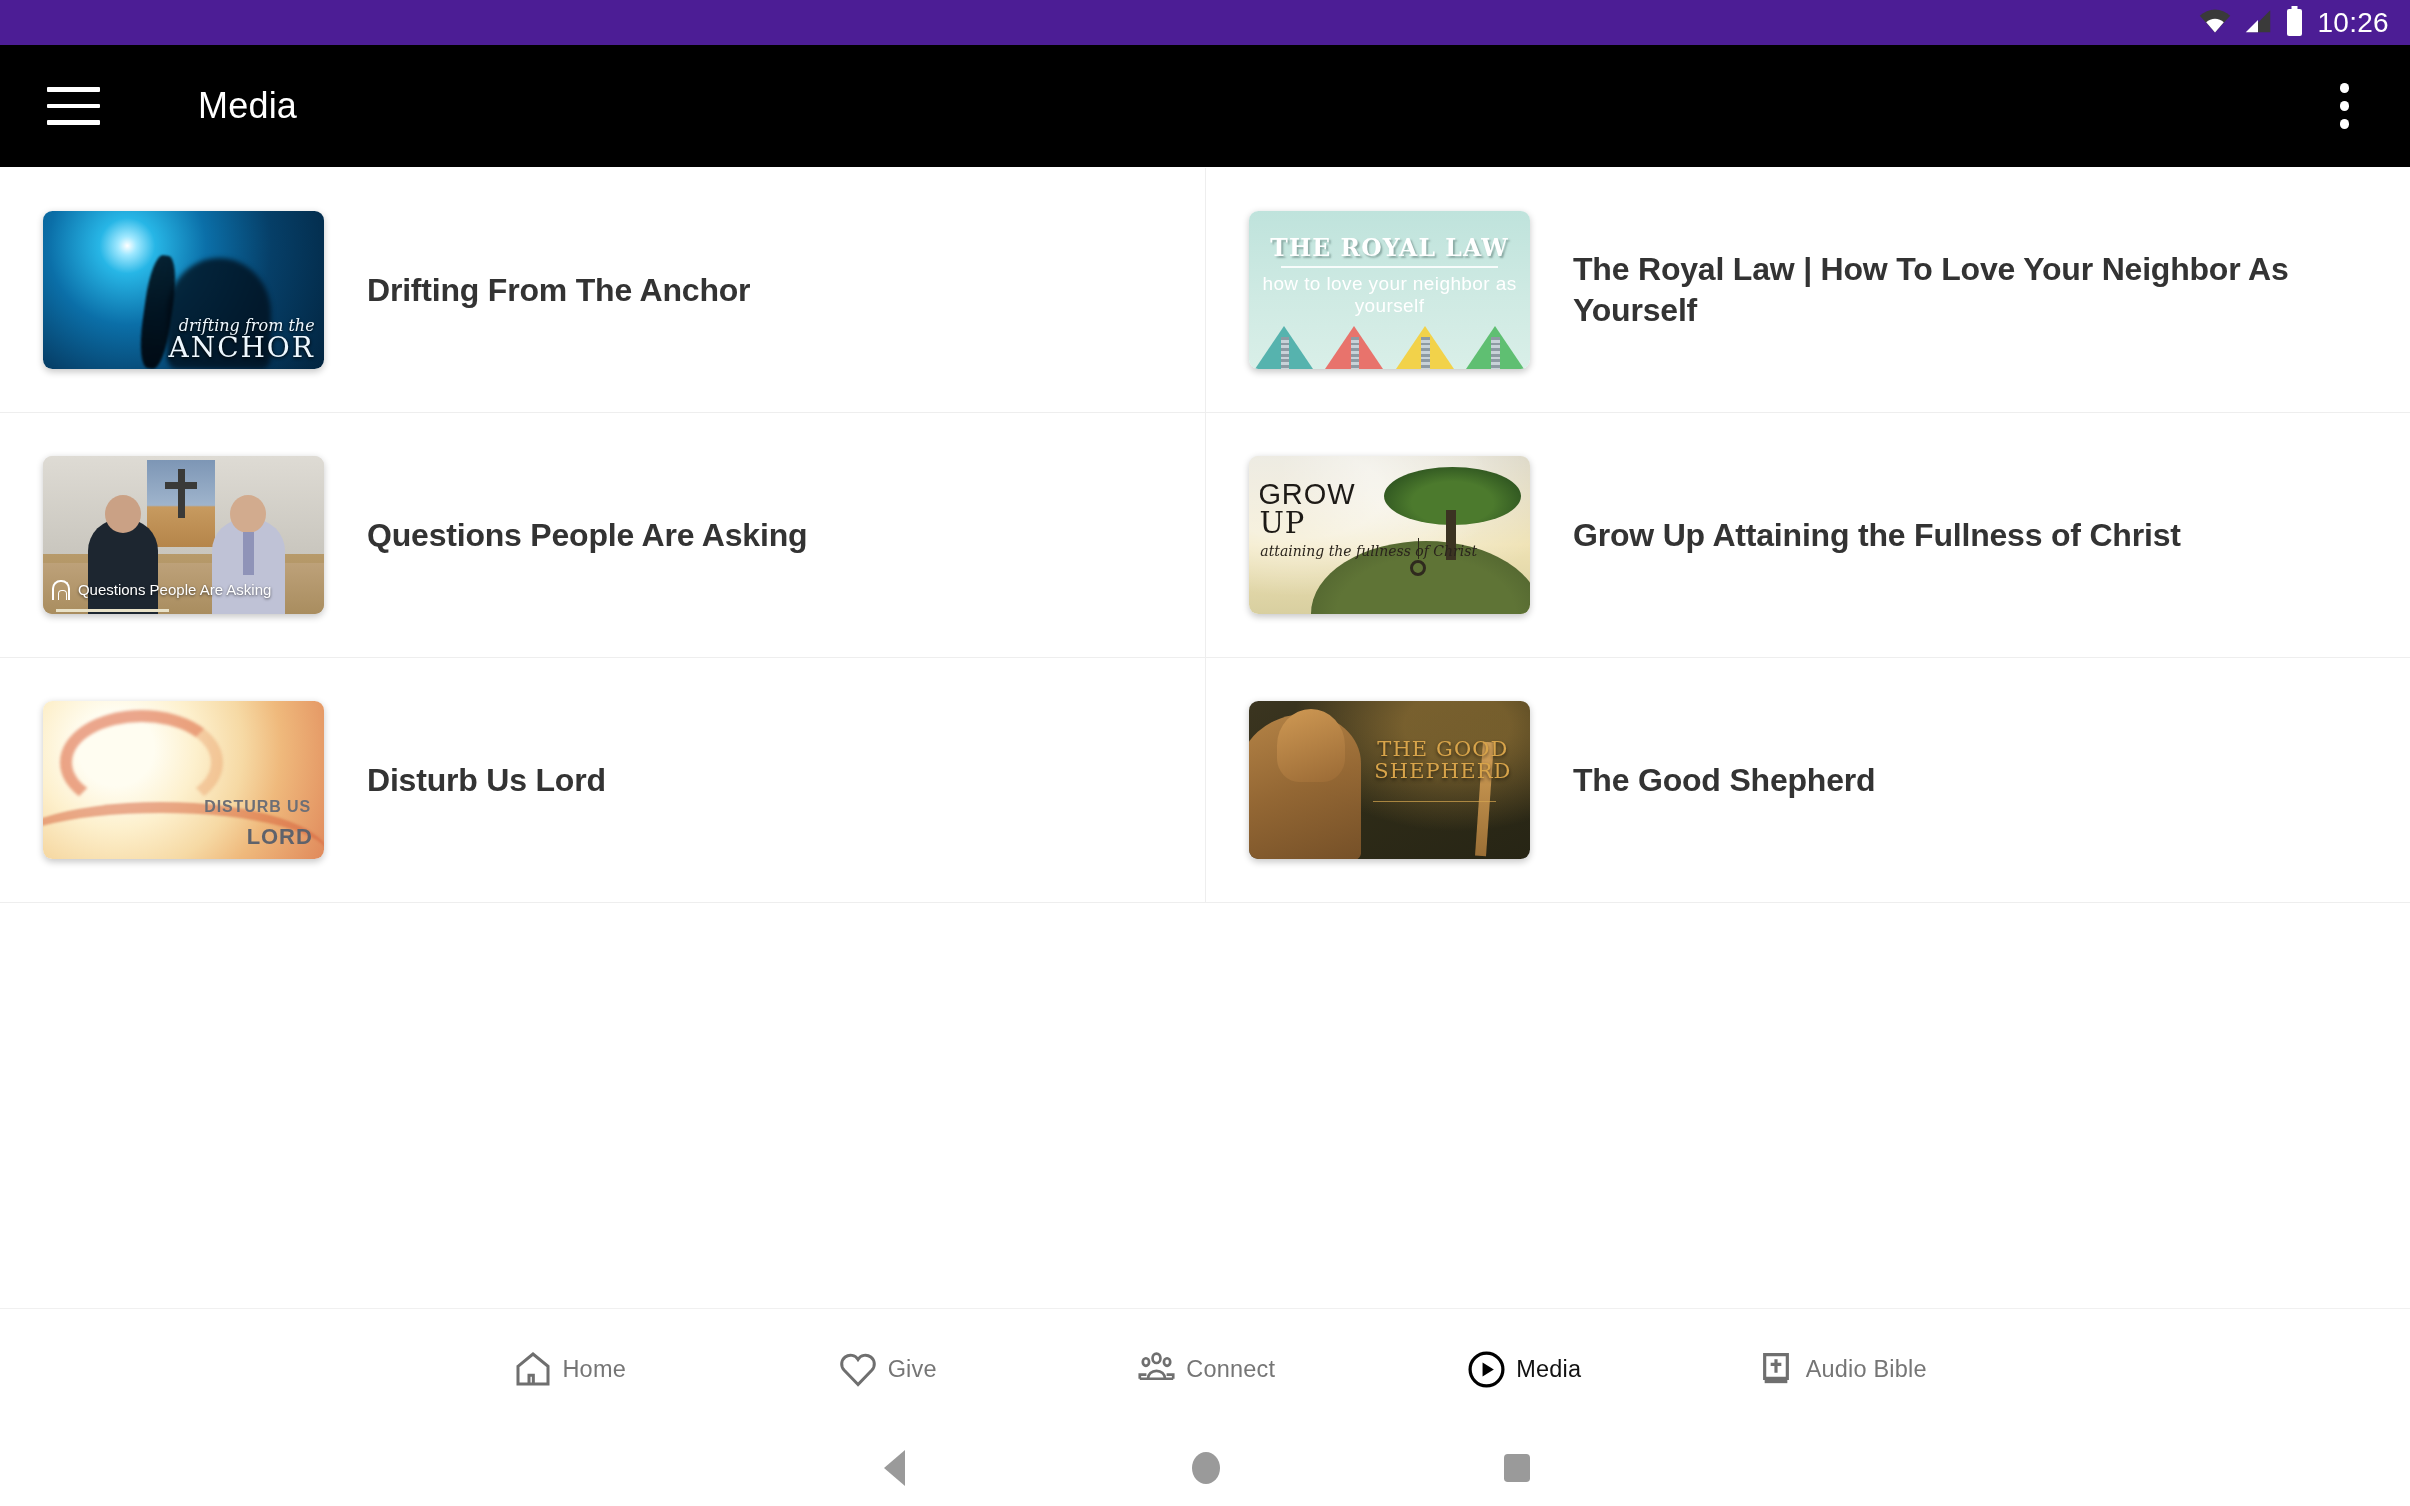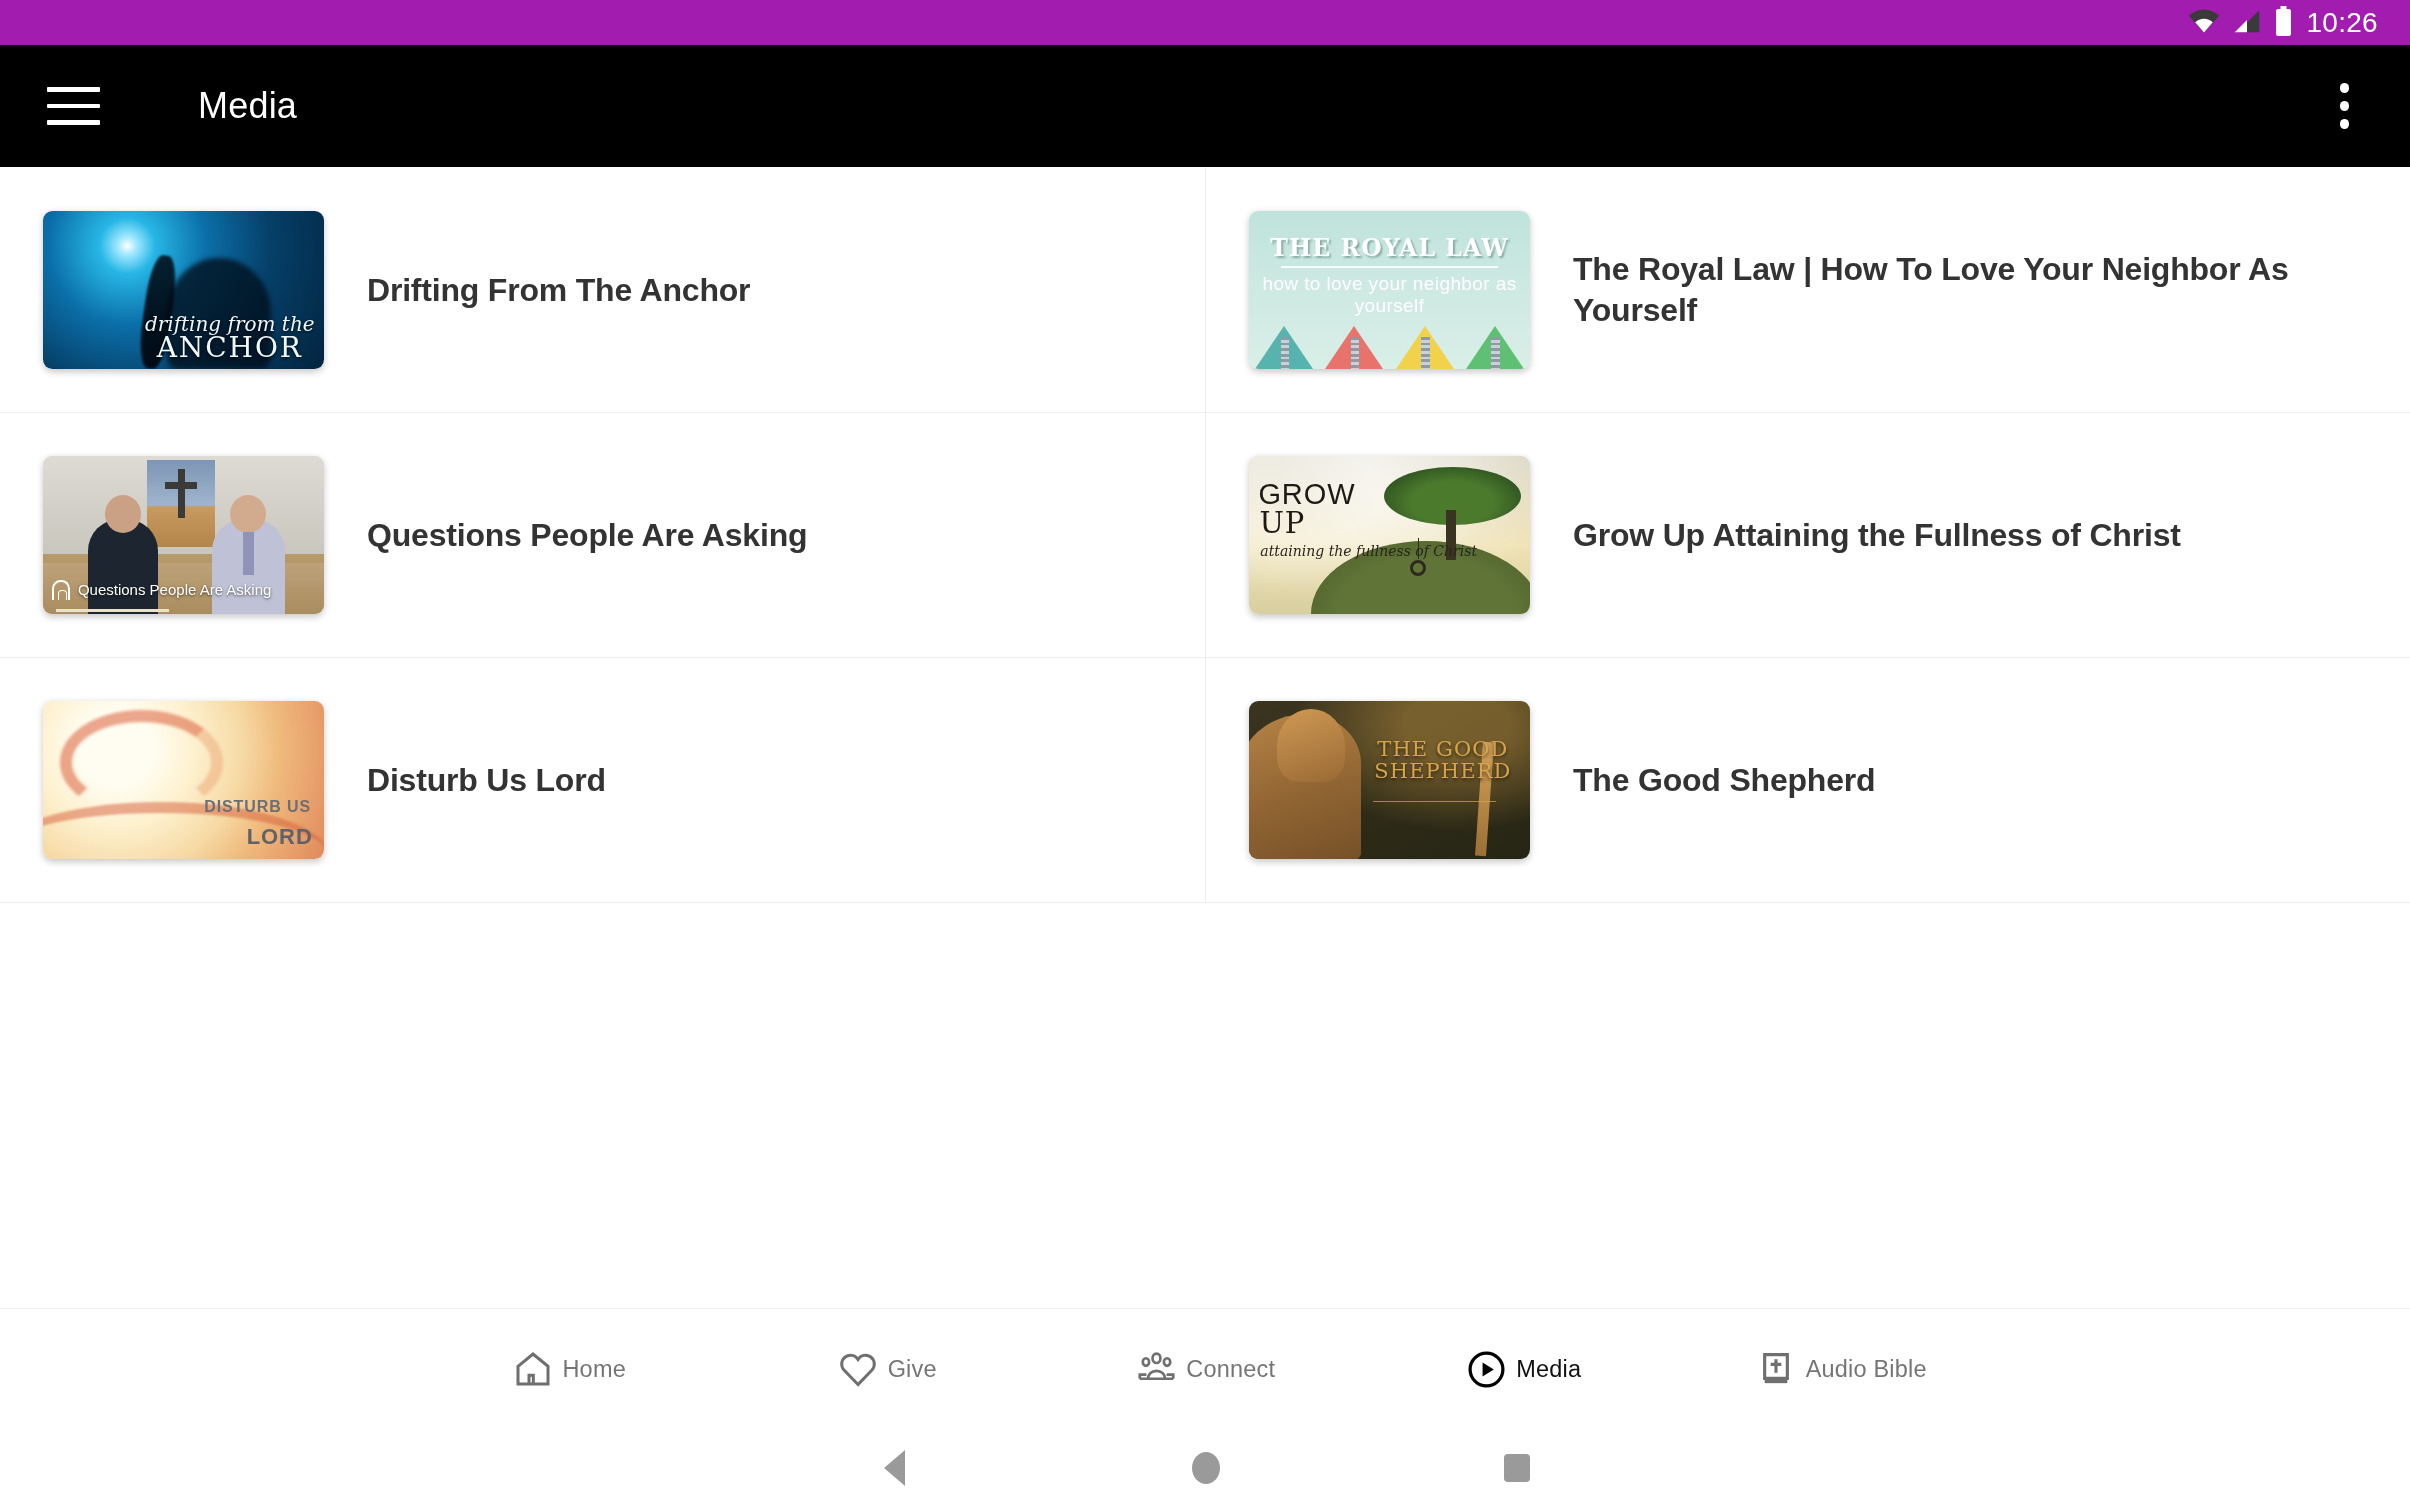--- a/index.html
+++ b/index.html
@@ -8,23 +8,23 @@
     background:#ffffff;
     font-family:"Liberation Sans", sans-serif;
     overflow:hidden;
     -webkit-font-smoothing:antialiased;
   }
 
   
   .status-bar{
     position:absolute; top:0; left:0;
     width:2411px; height:45px;
-    background:#a21caf;
+    background:#4c1d95;
     display:flex; align-items:center; justify-content:flex-end;
-    padding-right:33px;
+    padding-right:22px;
   }
   .status-icons{ display:flex; align-items:center; gap:13px; }
   .status-time{
     color:#fff; font-size:28px; letter-spacing:0.3px;
     font-family:"Liberation Sans", sans-serif;
     margin-left:13px;
   }
 
   
   .app-bar{
@@ -109,21 +109,21 @@
     position:absolute; left:44%; top:30%;
     width:104px; height:70%;
     background:rgba(1,16,30,.8);
     border-radius:50% 50% 10% 10%;
     filter:blur(2.8px);
   }
   .art-anchor .lbl{
     position:absolute; right:9.4px; bottom:7.5px; text-align:right;
     color:#eef8ff; line-height:1;
   }
-  .art-anchor .lbl .s{ display:block; font-family:"DejaVu Serif", serif; font-style:italic; font-size:20px; text-shadow:0 0.9px 2.8px #000; }
+  .art-anchor .lbl .s{ display:block; font-family:"DejaVu Serif", serif; font-style:italic; font-size:16px; text-shadow:0 0.9px 2.8px #000; }
   .art-anchor .lbl .b{ display:block; font-family:"DejaVu Serif", serif; font-size:28px; letter-spacing:1.9px; text-shadow:0 0.9px 3.8px #000;text-align:center; }
 
   
   .art-royal{ background:linear-gradient(180deg,#bfe3dc 0%, #cfeae3 55%, #d9efe8 100%); }
   .art-royal .rl-t{
     position:absolute; top:22.6px; left:0; right:0; text-align:center;
     font-family:"DejaVu Serif", serif; font-weight:bold; font-size:23.5px;
     color:#fff; letter-spacing:1.1px; text-shadow:1.9px 1.9px 1.9px rgba(90,120,115,.55);
   }
   .art-royal .rl-rule{

